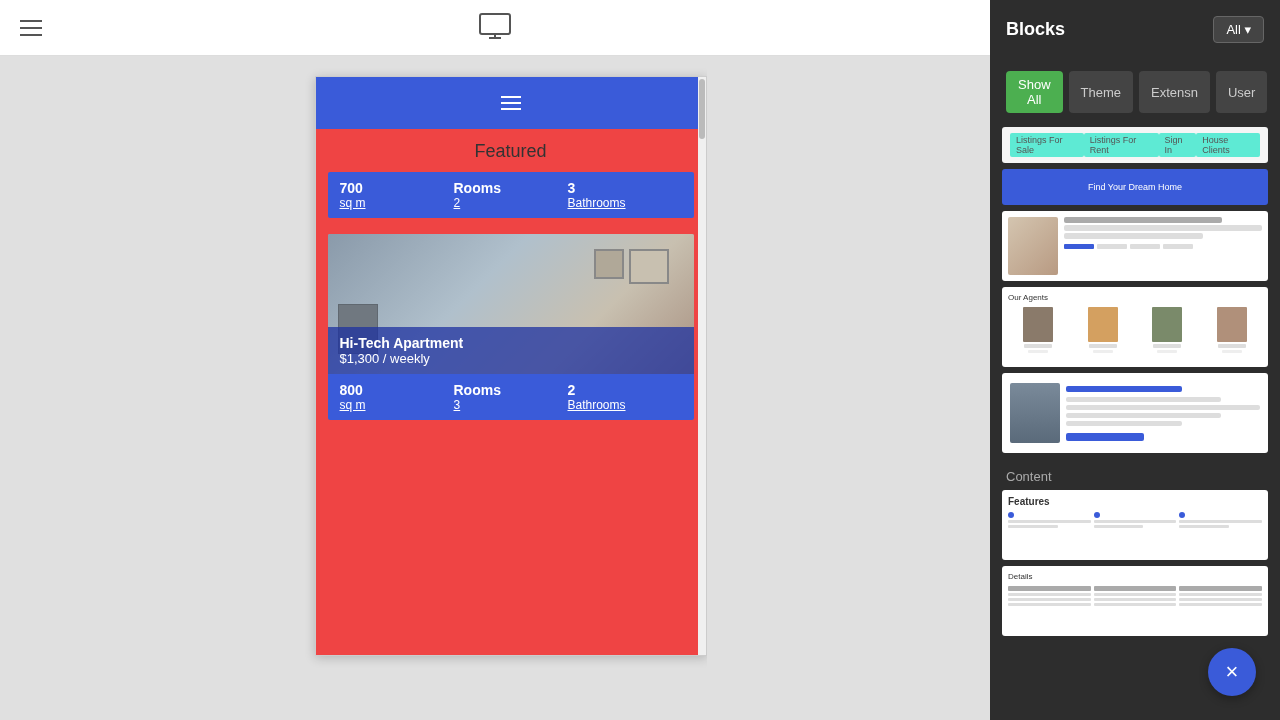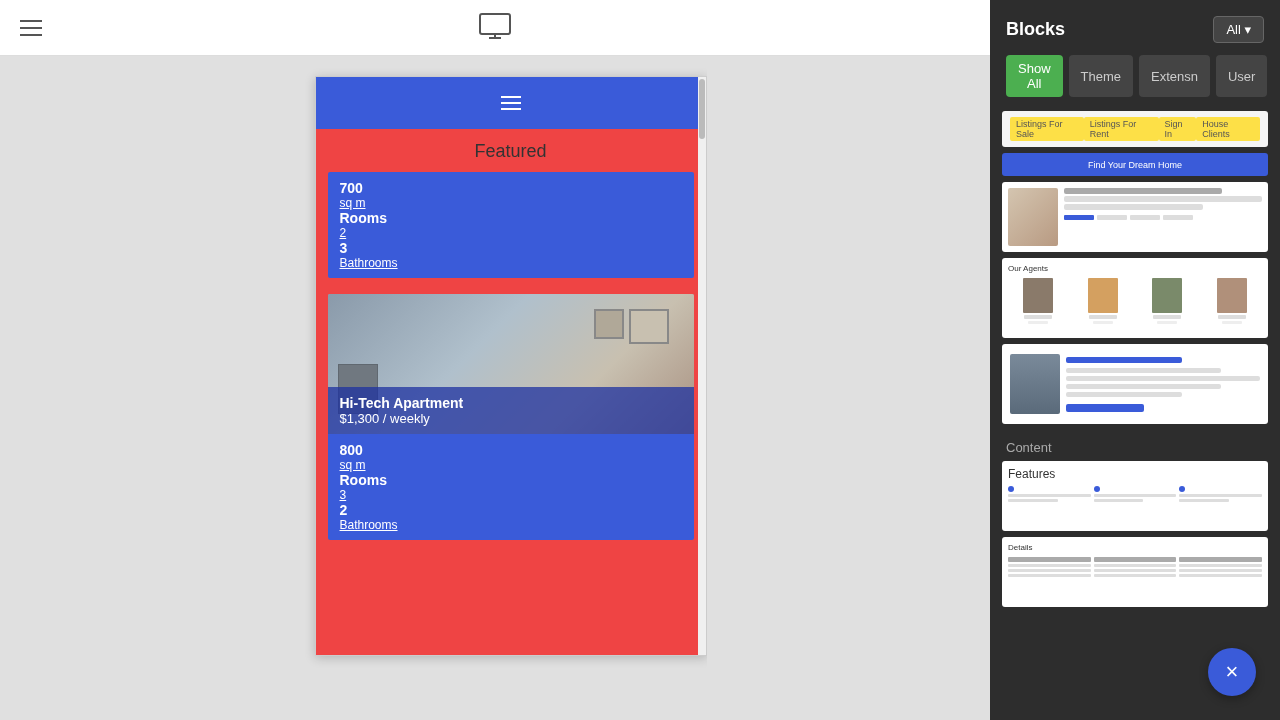--- a/index.html
+++ b/index.html
@@ -150,21 +150,20 @@
     }
     .property-price {
       color: #fff;
       font-size: 13px;
     }
 
     .property-stats {
       background: #3a5bd9;
       display: flex;
       padding: 8px 12px;
-      flex-direction: column;
     }
     .stat-item {
       flex: 1;
       color: #fff;
     }
     .stat-value {
       font-size: 14px;
       font-weight: 600;
     }
     .stat-label {
@@ -186,21 +185,21 @@
       width: 4px;
     }
     .right-panel::-webkit-scrollbar-thumb {
       background: #555;
     }
 
     .blocks-header {
       display: flex;
       align-items: center;
       justify-content: space-between;
-      padding: 16px 16px 12px;
+      padding: 16px 16px 28px;
       gap: 32px;
     }
     .blocks-title {
       color: #fff;
       font-size: 18px;
       font-weight: 600;
     }
     .all-dropdown {
       background: #444;
       color: #fff;
@@ -250,27 +249,27 @@
       height: 36px;
       background: #f5f5f5;
       display: flex;
       align-items: center;
       justify-content: space-around;
       padding: 0 8px;
     }
     .thumb-nav-link {
       font-size: 9px;
       color: #555;
-      background: #fde047;
+      background: #5eead4;
       padding: 2px 6px;
       border-radius: 2px;
     }
 
     .thumb-blue-banner {
-      height: 23px;
+      height: 36px;
       background: #3a5bd9;
       display: flex;
       align-items: center;
       justify-content: center;
     }
     .thumb-blue-banner span {
       color: #fff;
       font-size: 9px;
     }
 
@@ -382,23 +381,24 @@
     .thumb-text-line.w100 { width: 100%; }
     .thumb-text-line.w40 { width: 40%; background: #3a5bd9; }
 
     
     .thumb-features {
       height: 70px;
       background: #fff;
       padding: 6px;
     }
     .thumb-features-title {
-      font-size: 12px;
+      font-size: 10px;
       color: #333;
       margin-bottom: 5px;
+      font-weight: bold;
     }
     .thumb-features-grid {
       display: grid;
       grid-template-columns: 1fr 1fr 1fr;
       gap: 3px;
     }
     .thumb-feature-item {
       display: flex;
       flex-direction: column;
       gap: 2px;

